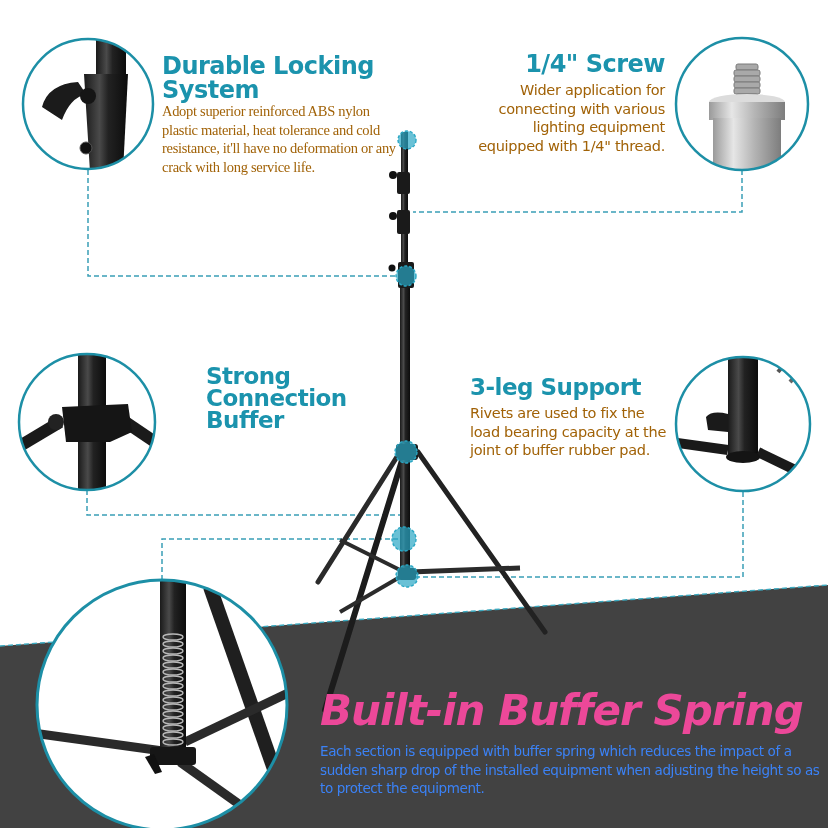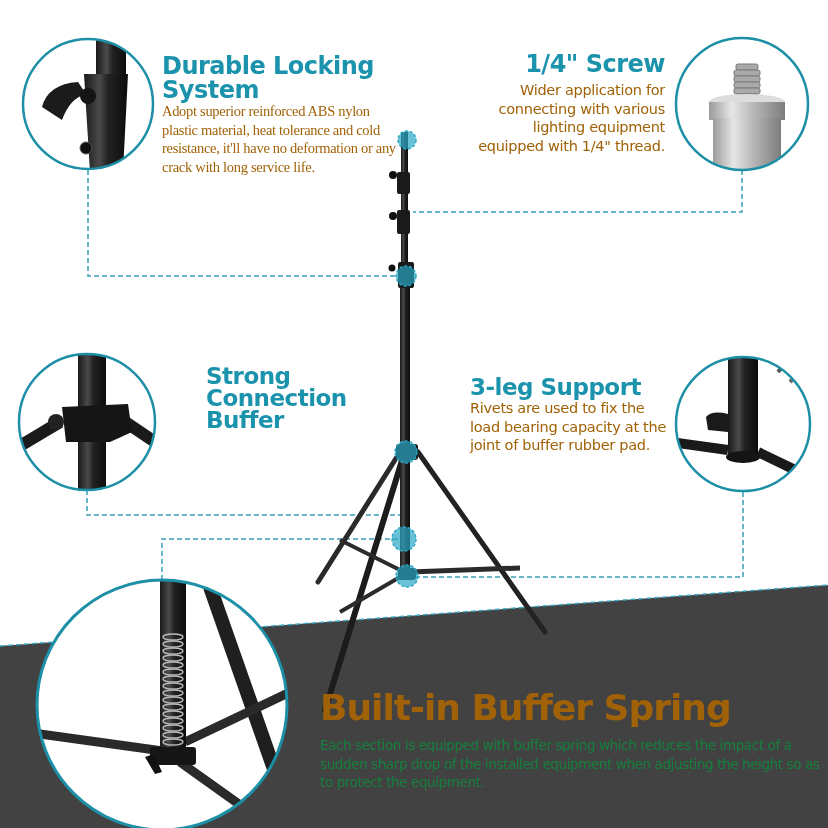--- a/index.html
+++ b/index.html
@@ -13,24 +13,24 @@
   .f-locking h2 { font-size: 24px; }
   .f-locking p { width: 245px; font-family: Liberation Serif, serif; }
   .f-screw { left: 470px; top: 40px; width: 195px; text-align: right; }
   .f-screw h2 { font-size: 24px; }
   .f-screw p { margin-top: 5px; }
   .f-joint { left: 162px; top: 353px; width: 220px; margin-left: 44px; }
   .f-joint h2 { font-size: 23px; line-height: 22px; }
   .f-joint p { margin-top: 6px; }
   .f-leg { left: 470px; top: 364px; width: 198px; text-align: left; }
   .f-leg h2 { font-size: 23px; }
-  .f-leg p { }
+  .f-leg p { margin-top: 5px; }
   .f-spring { left: 320px; top: 678px; width: 500px; }
-  .f-spring h2 { font-size: 36px; color: #a16207; letter-spacing: -1px; }
-  .f-spring p { margin-top: 10px; color: #15803d; font-size: 13.5px; line-height: 18.5px; letter-spacing: -0.4px; }
+  .f-spring h2 { font-size: 42px; color: #ec4899; letter-spacing: -1px; font-style: italic; }
+  .f-spring p { margin-top: 10px; color: #3b82f6; font-size: 13.5px; line-height: 18.5px; letter-spacing: -0.4px; }
 </style>
 </head>
 <body>
 
 <div class="canvas">
 
 <svg class="art" viewBox="0 0 828 828">
   <defs>
     <linearGradient id="tube" x1="0" x2="1" y1="0" y2="0">
       <stop offset="0" stop-color="#1a1a1a"></stop>

